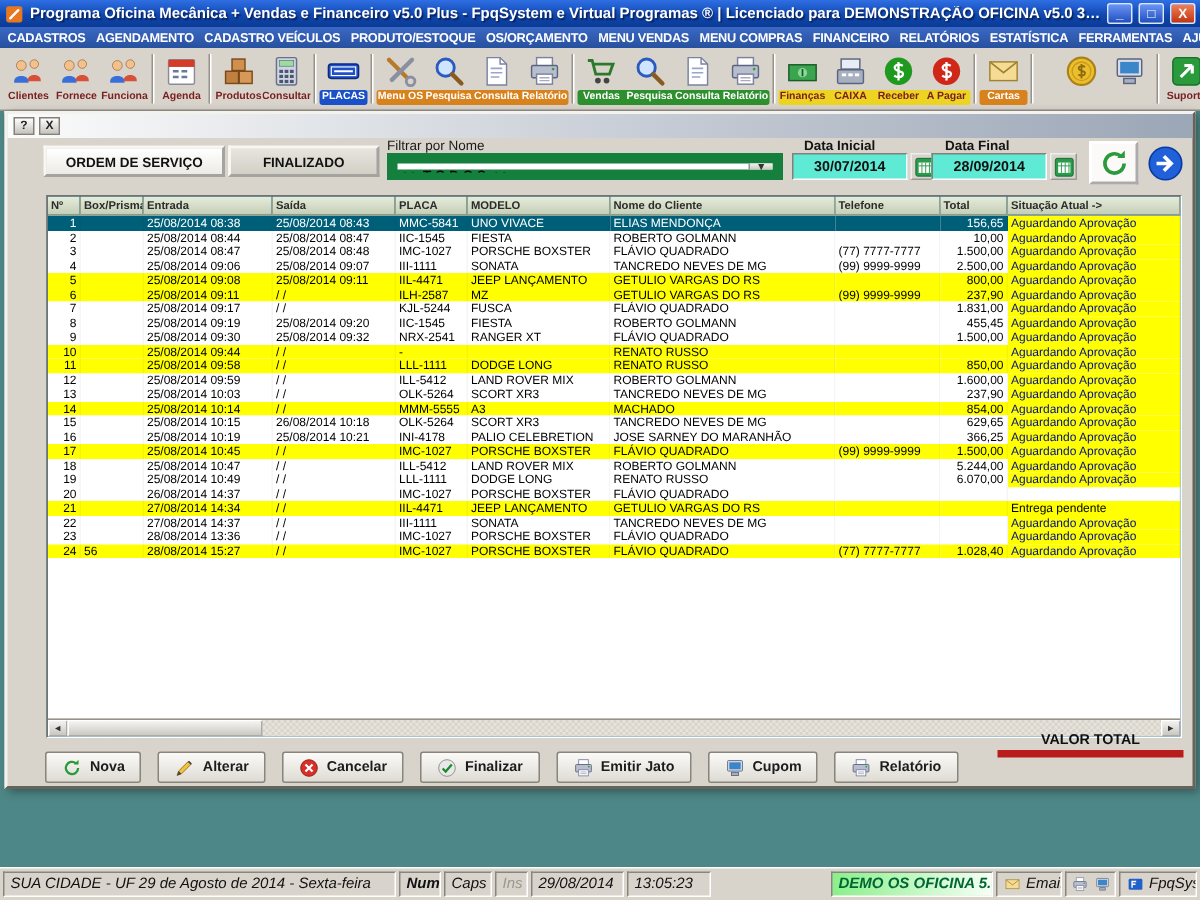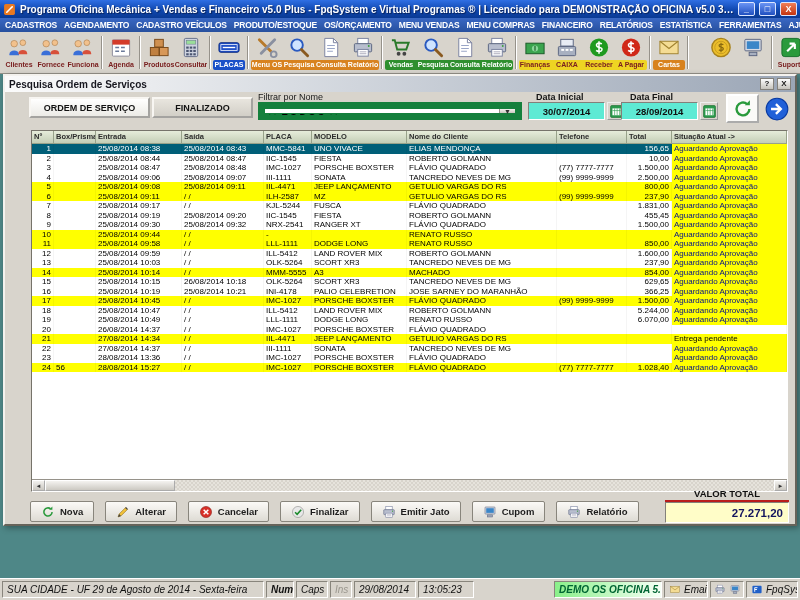--- a/index.html
+++ b/index.html
@@ -533,21 +533,20 @@
         <div class="tb-lb-row">
           <div class="tb-cell tb-label">Suporte</div>
         </div>
       </div>
     </div>
 
   <div class="desktop">
     <div class="window">
 
       <div class="wtitle">
-        <div class="wtext">Pesquisa Ordem de Serviços</div>
         <div class="wbtn">?</div>
         <div class="wbtn">X</div>
       </div>
 
       <div class="wbody">
 
         <div class="btn btn-fin">FINALIZADO</div>
         <div class="btn btn-os">ORDEM DE SERVIÇO</div>
 
         <div class="lbl filter-label">Filtrar por Nome</div>
@@ -933,21 +932,20 @@
               <span>Cupom</span>
             </div>
             <div class="fbtn">
               <svg class="fico">
                 <use href="#i-printer"></use>
               </svg>
               <span>Relatório</span>
             </div>
           </div>
         <div class="total-label">VALOR TOTAL</div>
-        <div class="total-box">27.271,20</div>
 
       </div>
     </div>
   </div>
 
   <div class="statusbar">
     <div class="sseg w-loc">SUA CIDADE - UF 29 de Agosto de 2014 - Sexta-feira</div>
     <div class="sseg w-num">Num</div>
     <div class="sseg w-caps">Caps</div>
     <div class="sseg w-ins">Ins</div>

